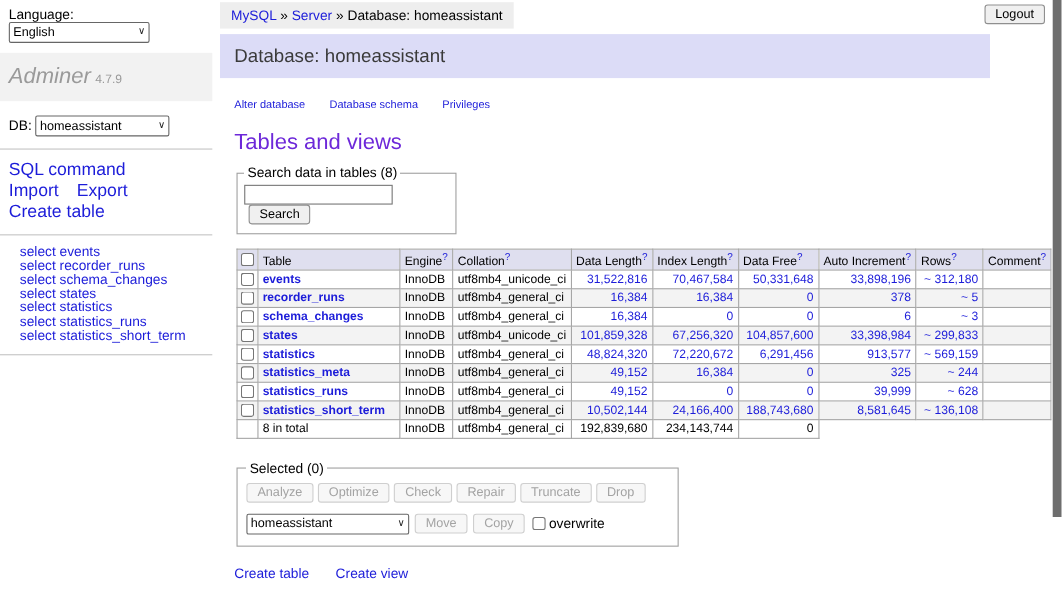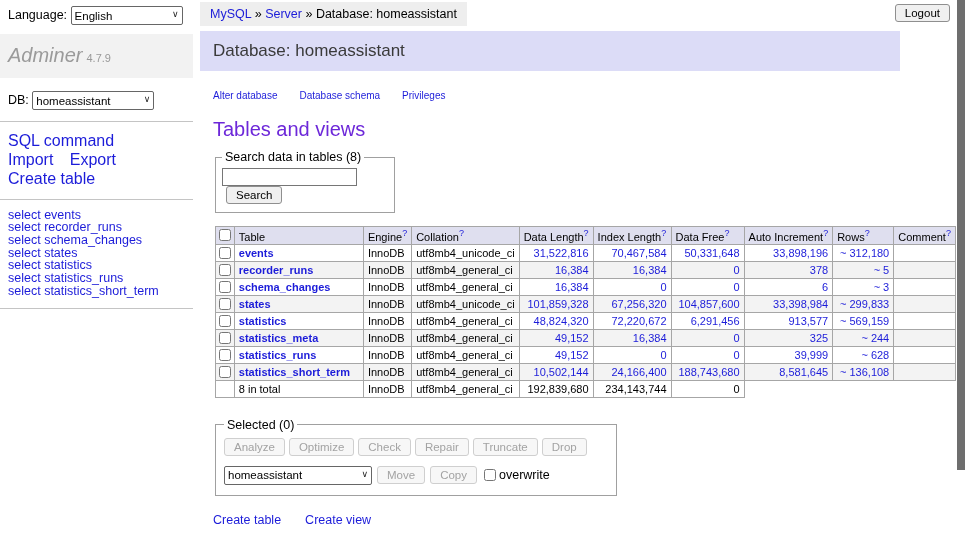--- a/index.html
+++ b/index.html
@@ -25,44 +25,44 @@
   
   .btn{
     font-family:"Liberation Sans",sans-serif;font-size:11.5px;color:#000;
     background:#f0f0f0;border:1px solid #8f8f8f;border-radius:3px;padding:2px 9px;cursor:pointer;
   }
   .btn:disabled{color:#a3a3a3;border-color:#cfcfcf;background:#f7f7f7;cursor:default;}
 
   
   #sidebar{position:absolute;left:0;top:0;width:193px;height:100%;}
   .lang-row{padding:6px 0 0 8px;font-size:12.5px;}
-  .lang-row .sel select{width:112px;}
+  .lang-row .sel select{width:128px;}
   .logo-band{margin-top:9px;background:var(--logo-band-bg);padding:10px 8px 11px;}
   .logo-name{font-style:italic;font-size:20px;color:#9a9a9a;}
   .logo-ver{font-size:11px;color:#999;margin-left:4px;}
   .db-row{padding:13px 0 11px 8px;border-bottom:1px solid #c4c4c4;font-size:12.5px;}
   .db-row .sel select{width:122px;}
   .menu-block{padding:9px 8px 10px;border-bottom:1px solid #c4c4c4;font-size:16px;line-height:1.2;}
   .menu-block a{margin-right:12px;white-space:nowrap;}
   .tbl-links{padding:9px 8px 11px;border-bottom:1px solid #c4c4c4;font-size:12.5px;}
-  .tbl-links .tl{line-height:12.7px;white-space:nowrap;}
+  .tbl-links .tl{line-height:12.7px;white-space:nowrap;margin-left:10px;}
 
   
   #breadcrumb{position:absolute;left:200px;top:2px;background:var(--breadcrumb-bg);
     padding:5px 10px;font-size:12.5px;}
   #logout{position:absolute;top:4px;right:16px;}
   #main{position:absolute;left:200px;top:28px;width:756px;}
   .title-band{background:var(--title-band-bg);width:700px;padding:10px 0 10px 13px;
     font-size:17px;font-weight:400;color:#3a3a3a;margin:3px 0 0;}
   .action-links{margin:19px 0 0 13px;font-size:10px;}
   .action-links a{margin-right:22px;}
   h3{font-size:20px;font-weight:400;color:#6d28d9;margin:17px 0 0 13px;}
   fieldset{border:1px solid var(--border);border-radius:0;margin:0;padding:4px 6px 8px;}
   legend{font-size:12.5px;padding:0 3px;}
-  .search-fs{margin:9px 12px 0 15px;width:180px;}
+  .search-fs{margin:9px 12px 0 15px;width:200px;}
   .search-fs input[type=text]{width:135px;height:18px;border:1px solid #767676;font-size:12px;
     font-family:"Liberation Sans",sans-serif;vertical-align:middle;}
   .search-fs .btn{margin-left:4px;}
 
   
   .data-table{margin:13px 0 0 15px;border-collapse:collapse;table-layout:fixed;font-size:11px;}
   .data-table th,.data-table td{border:1px solid #a6a6a6;padding:1px 4px;height:17px;
     overflow:hidden;white-space:nowrap;}
   .data-table thead th{background:var(--table-header-bg);font-weight:400;text-align:left;}
   .data-table sup{color:var(--link);font-size:9px;cursor:pointer;}

